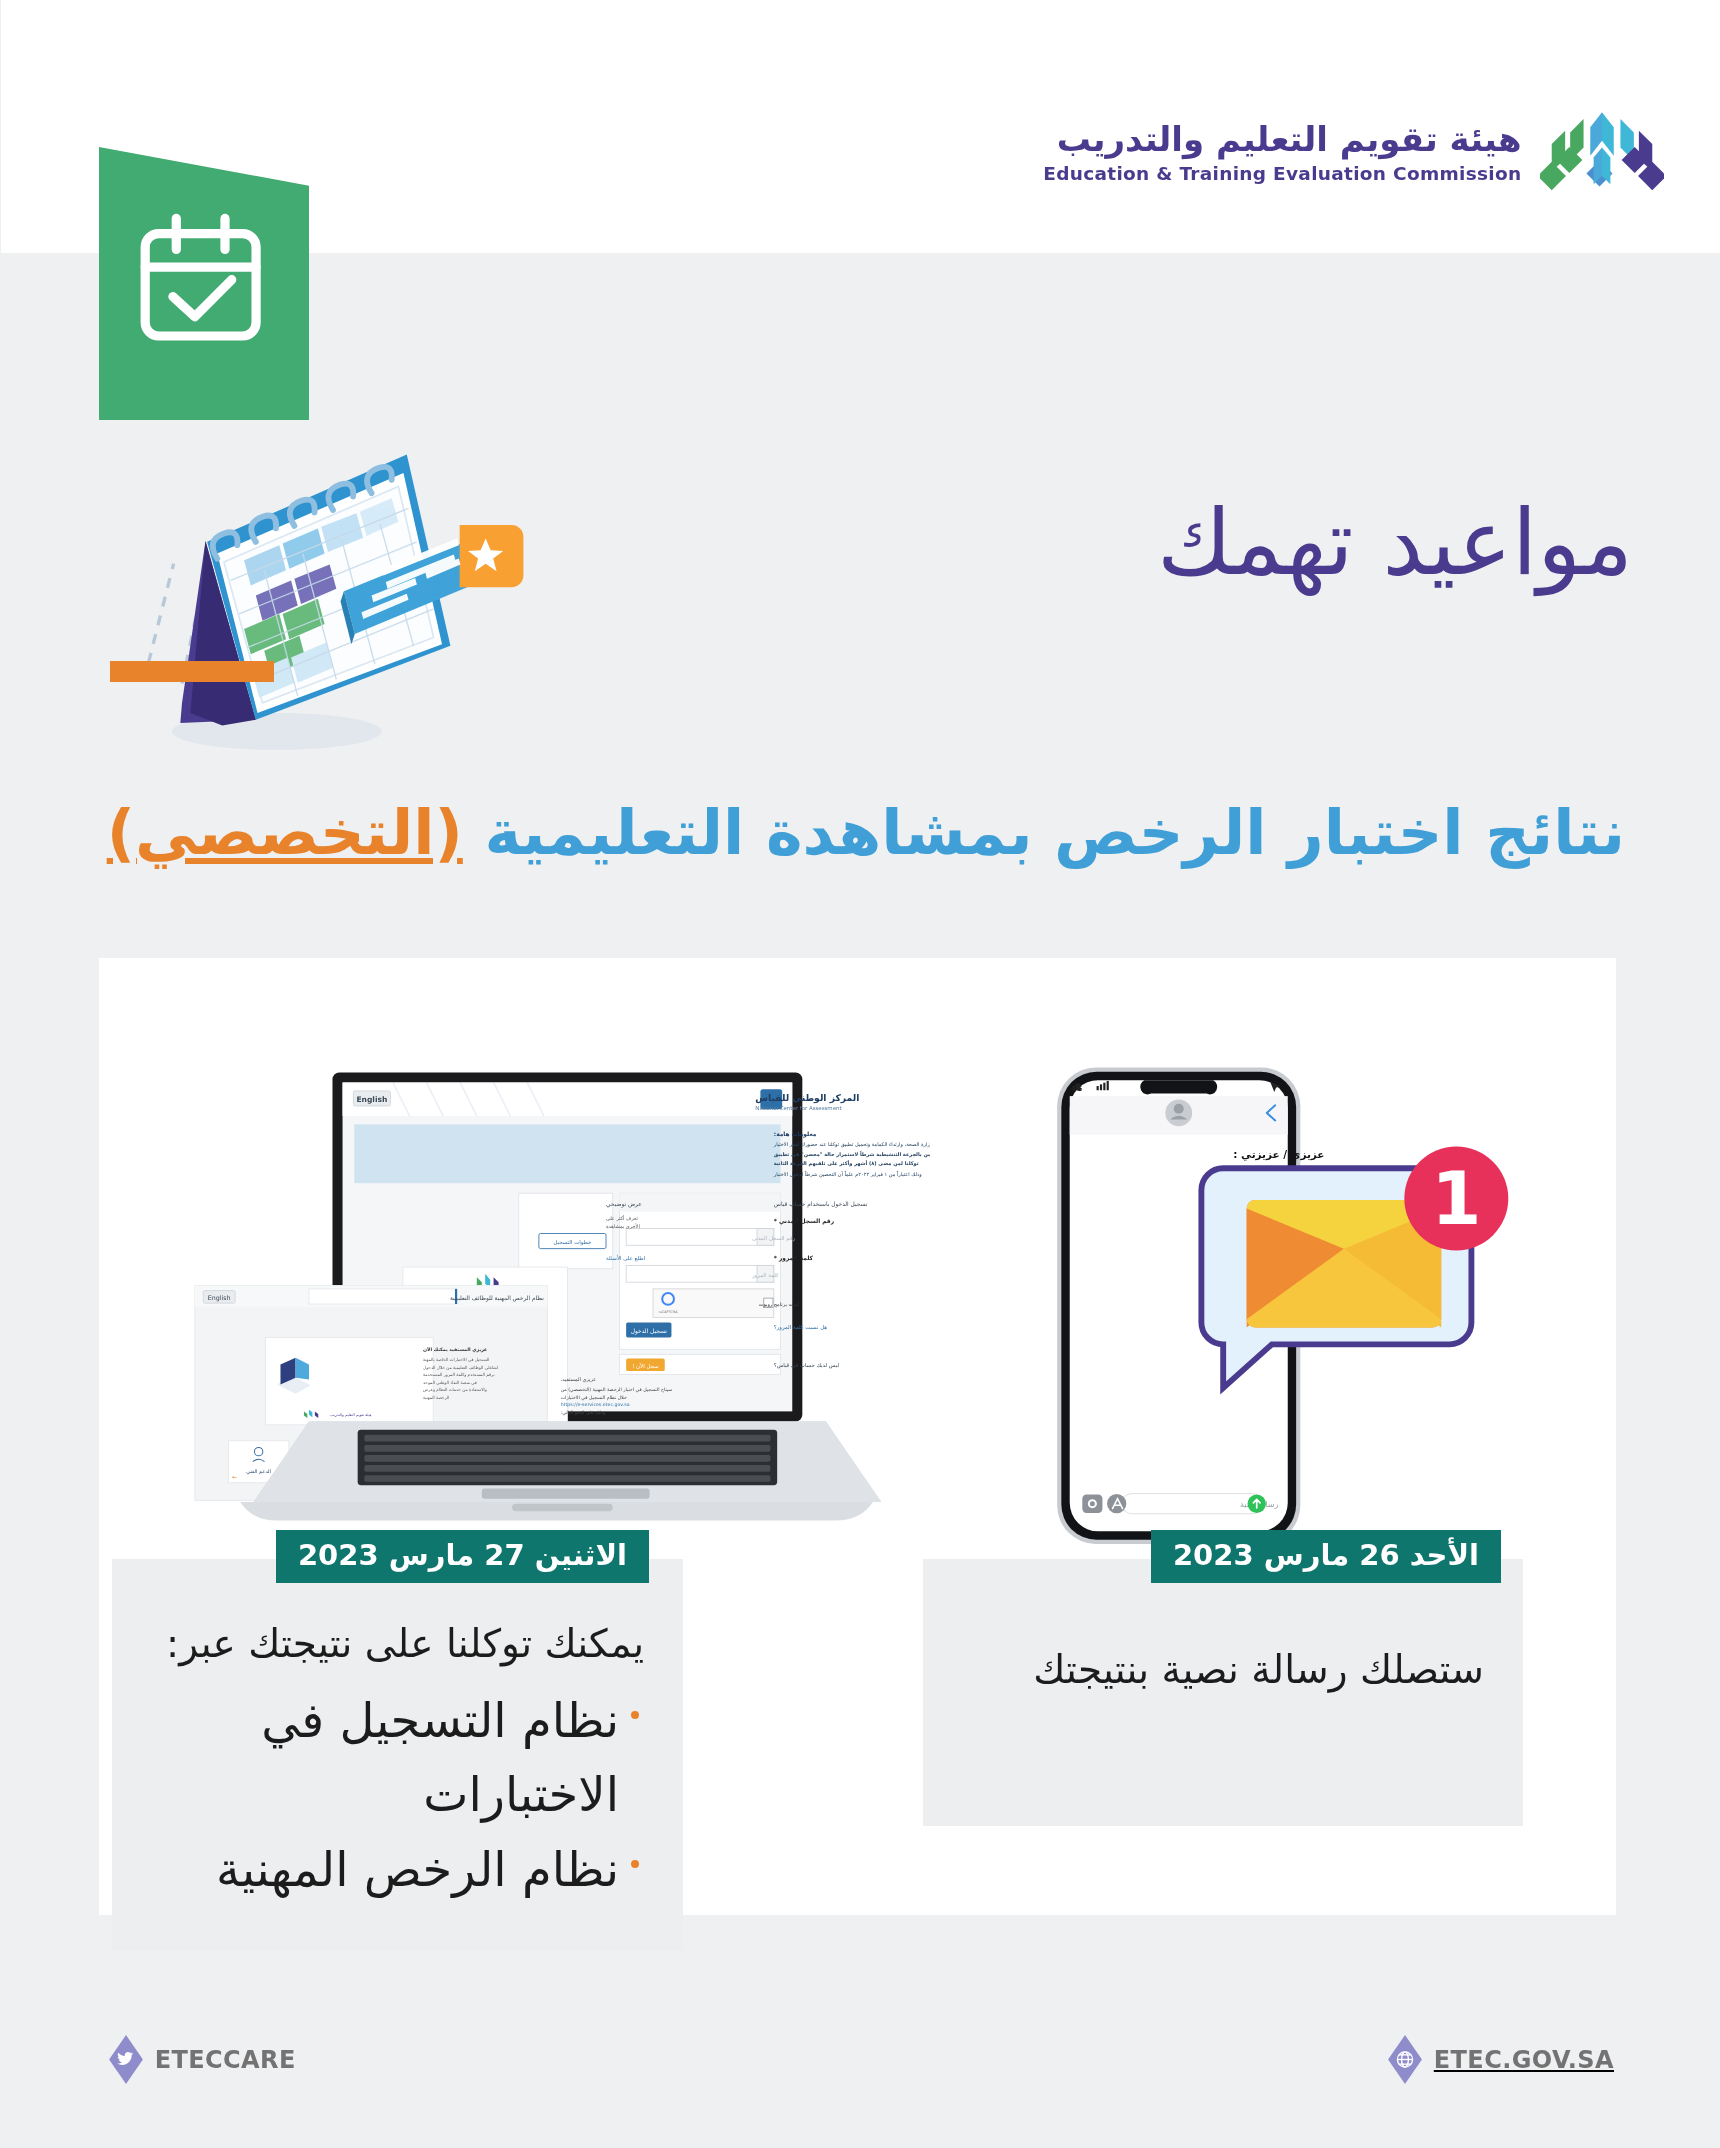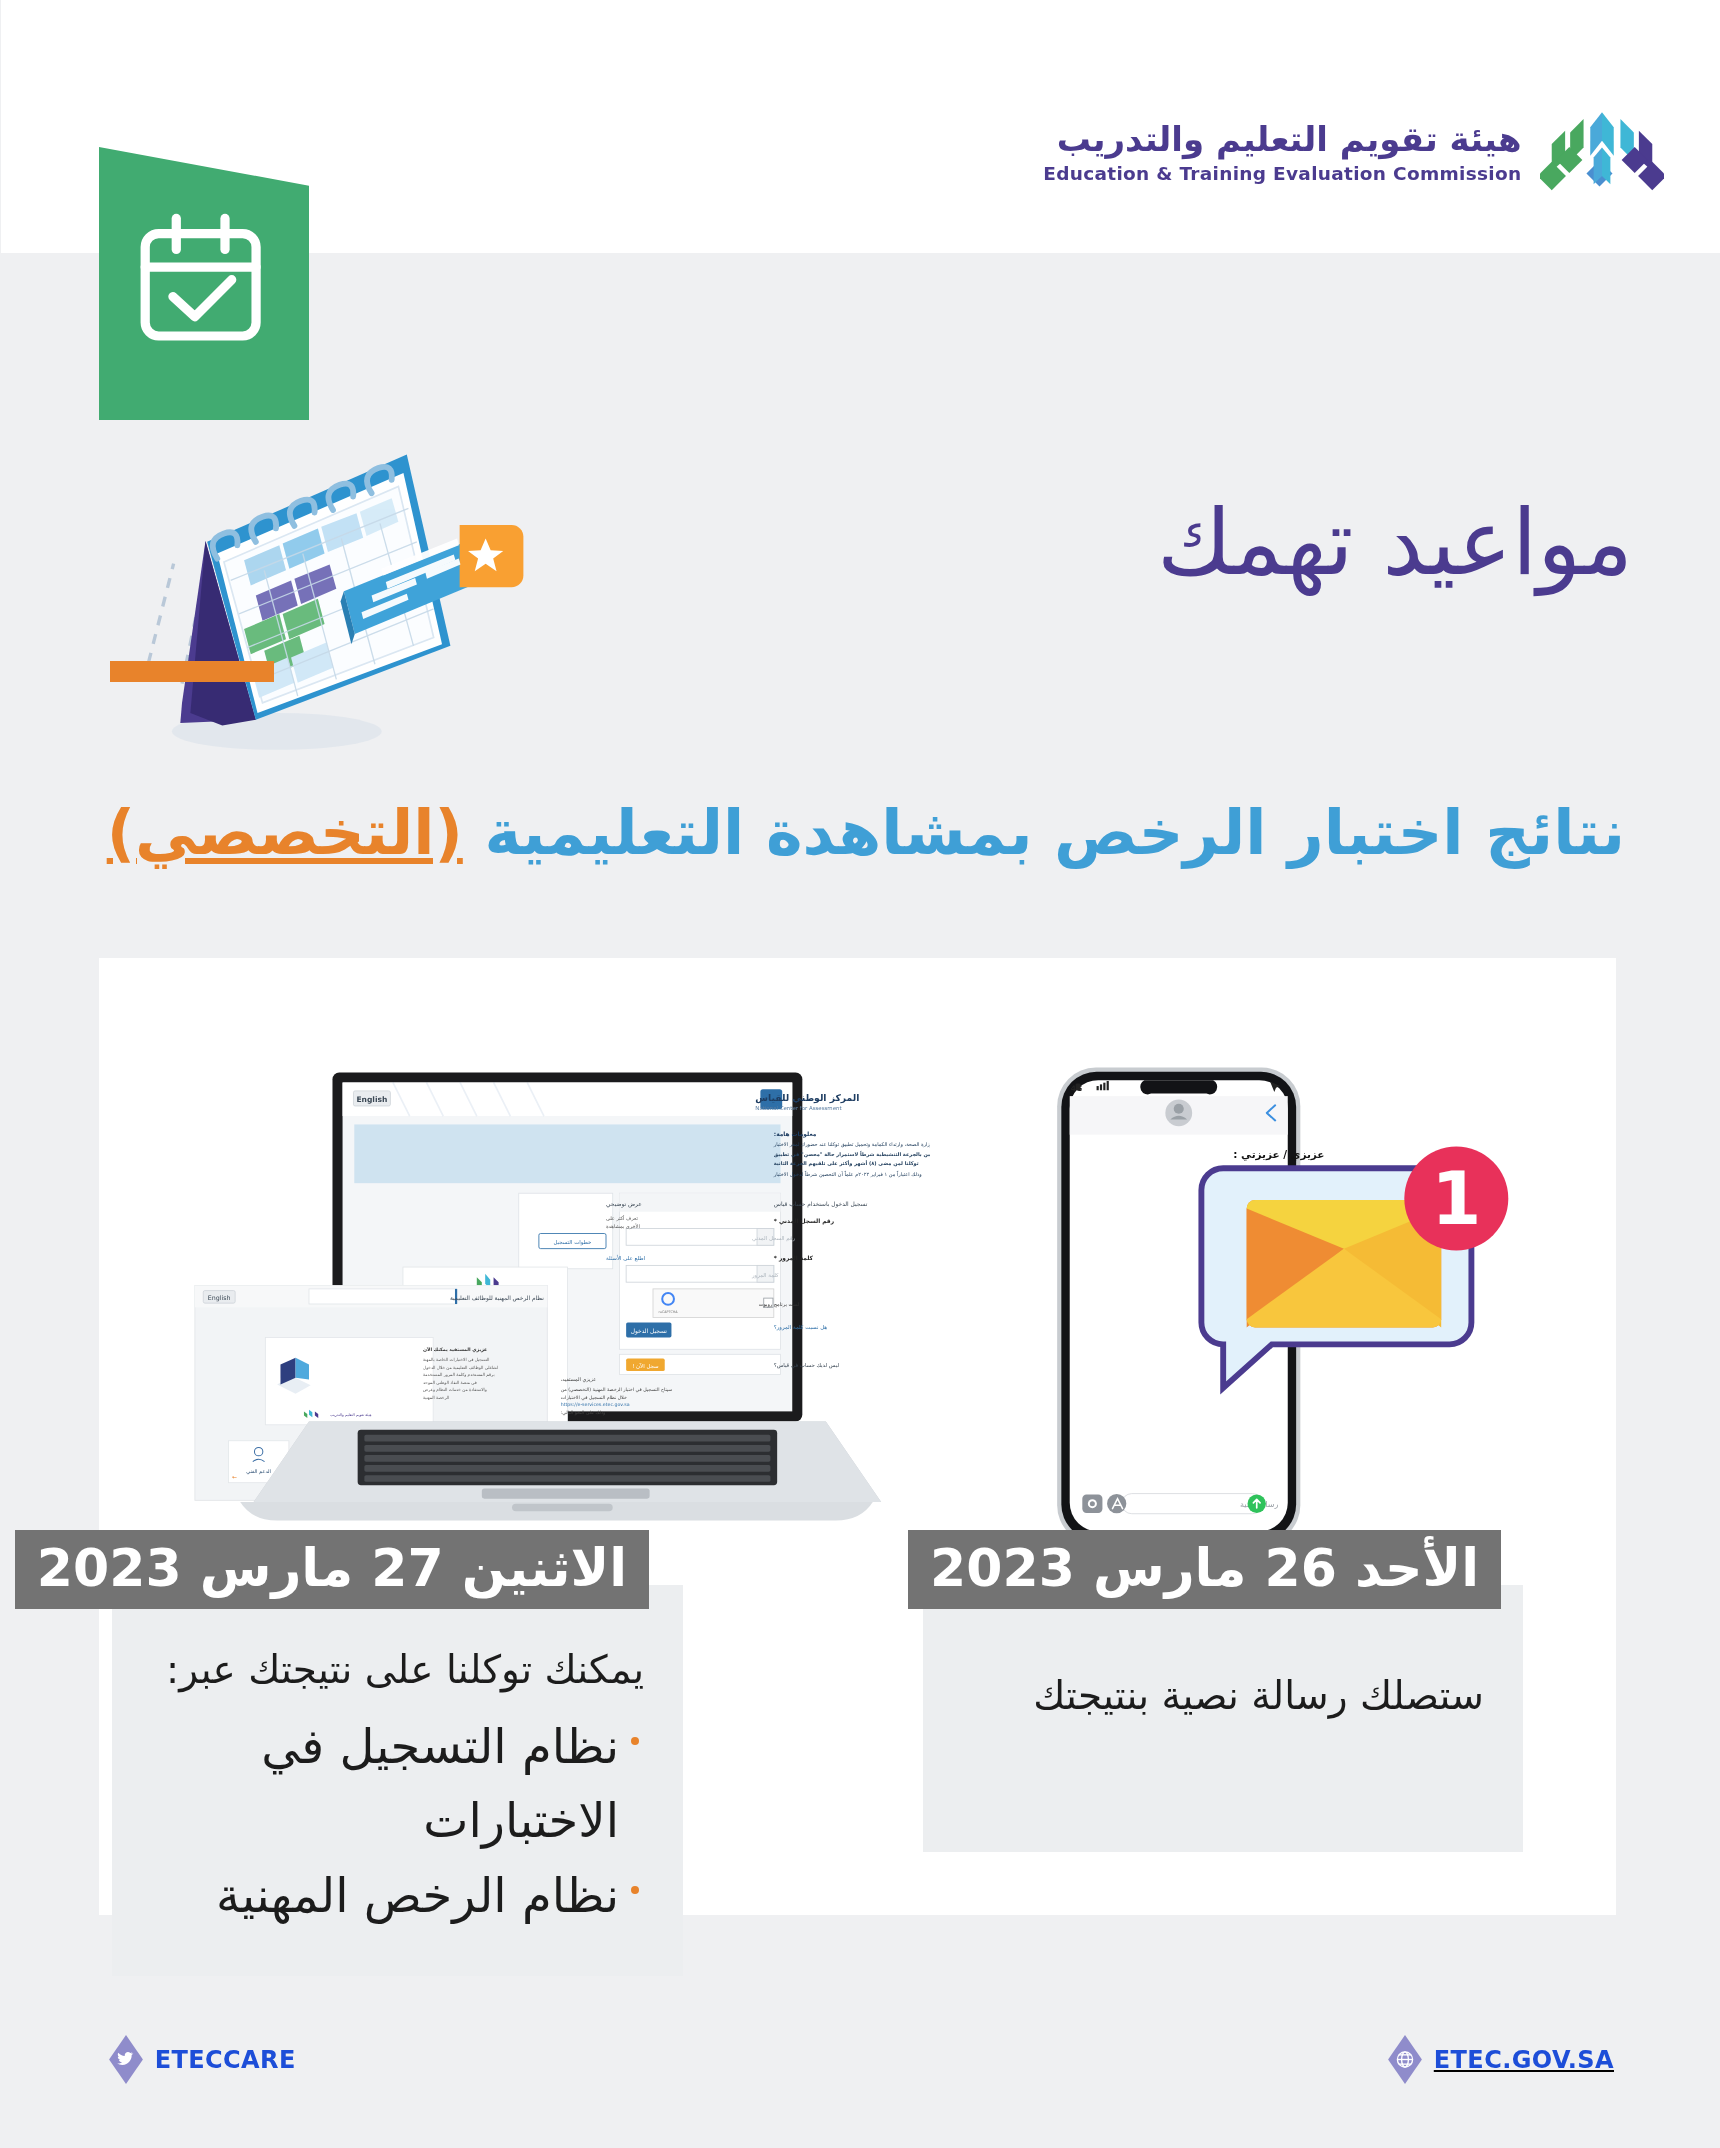--- a/index.html
+++ b/index.html
@@ -68,22 +68,22 @@
   
   .laptop{ position:absolute; left:84px; top:101px; width:747px; height:839px; }
   .phone-wrap{ position:absolute; left:881px; top:101px; width:587px; height:839px; }
 
   
   .card{ position:absolute; }
   .card-left{ left:112px; top:1530px; width:571px; }
   .card-right{ left:923px; top:1530px; width:600px; }
 
   .date-chip{
-    display:inline-block; background:#737373; color:#ffffff;
-    font-size:52px; font-weight:bold; padding:7.6px 22px 11px;
+    display:inline-block; background:#0f766e; color:#ffffff;
+    font-size:29px; font-weight:bold; padding:7.6px 22px 11px;
     white-space:nowrap; position:relative; z-index:3;
   }
   .card-left .date-chip{ margin-right:34px; }
   .card-right .date-chip{ margin-right:22px; }
 
   .grey-box{
     background:#eceef0; margin-top:-23.5px; padding:55px 39px 44px;
     position:relative; z-index:1;
   }
   .card-left .grey-box{ min-height:267px; }
@@ -106,21 +106,21 @@
   .footer{
     position:absolute; left:0; top:1915px; width:1721px; height:233px;
     background:#eff0f2;
   }
   .footer-item{
     position:absolute; display:flex; align-items:center; gap:11.7px; direction:ltr;
   }
   .footer-twitter{ left:109px; top:2035px; }
   .footer-web{ right:107px; top:2035px;text-decoration:underline; }
   .footer-label{
-    font-size:24px; font-weight:bold; color:#1d4ed8; letter-spacing:0.4px;
+    font-size:24px; font-weight:bold; color:#737373; letter-spacing:0.4px;
   }
   .footer-icon{ width:34px; height:49px; flex:none; }
 </style>
 </head>
 <body>
 
 <div class="header-band"></div>
 
 <div class="etec-logo">
   <div class="etec-wordmark">

